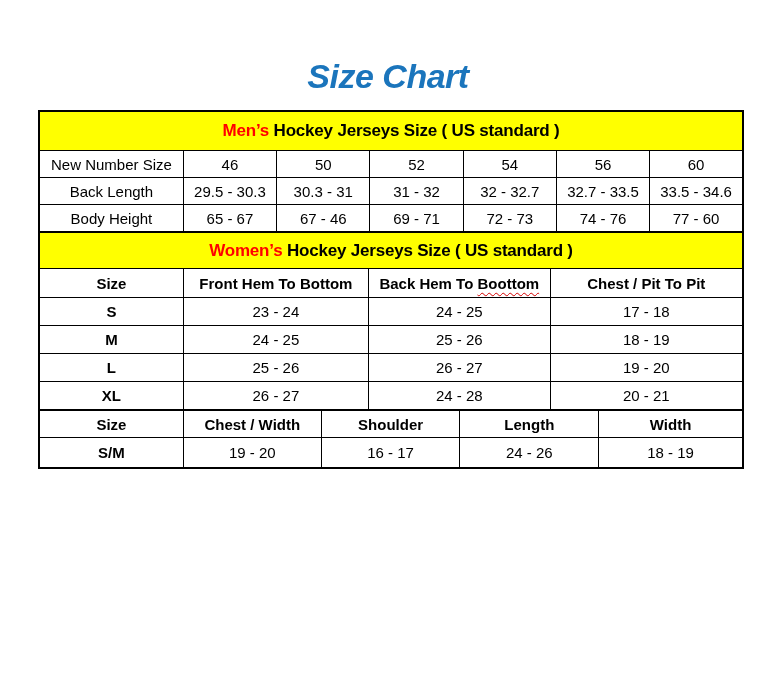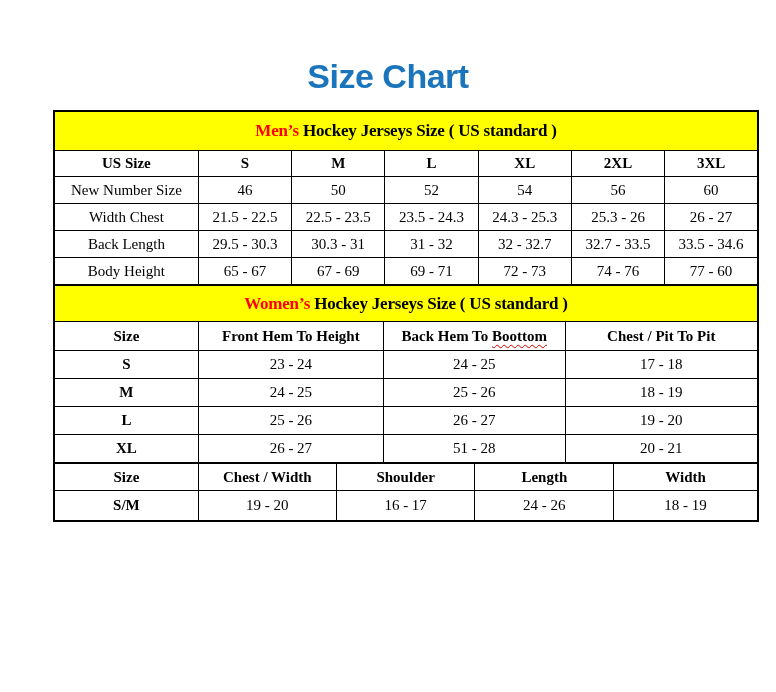--- a/index.html
+++ b/index.html
@@ -15,25 +15,25 @@
     width:776px;height:692px;background:#ffffff;
     font-family:"Liberation Sans","DejaVu Sans",sans-serif;color:#000;
     overflow:hidden;
   }
   .page-title{
     margin:56px 0 0 0;
     text-align:center;
     font-size:34px;line-height:1.2;font-weight:bold;
     color:var(--title-blue);
     letter-spacing:-0.5px;
+    font-style:italic;
   }
   .chart{
     width:652px;
-    margin:13px 0 0 53px;
-    font-family:Liberation Serif, serif;
+    margin:13px 0 0 38px;
   }
   table{
     border-collapse:collapse;
     table-layout:fixed;
     width:706px;
     border:2px solid var(--line);
   }
   table + table{margin-top:-2px;}
   th,td{
     border:1.5px solid var(--line);
@@ -86,62 +86,44 @@
           <col style="width: 13.25%;">
           <col style="width: 13.25%;">
           <col style="width: 13.25%;">
           <col style="width: 13.25%;">
           <col style="width: 13.25%;">
         </colgroup>
         <thead>
           <tr class="band">
             <th colspan="7"><span class="accent">Men’s</span><span> Hockey Jerseys Size ( US standard )</span></th>
           </tr>
-          <tr class="head">
-            <th>US Size</th>
-            <th>S</th>
-            <th>M</th>
-            <th>L</th>
-            <th>XL</th>
-            <th>2XL</th>
-            <th>3XL</th>
-          </tr>
         </thead>
         <tbody>
           <tr>
             <td>New Number Size</td>
             <td>46</td>
             <td>50</td>
             <td>52</td>
             <td>54</td>
             <td>56</td>
             <td>60</td>
           </tr>
           <tr>
-            <td>Width Chest</td>
-            <td>21.5 - 22.5</td>
-            <td>22.5 - 23.5</td>
-            <td>23.5 - 24.3</td>
-            <td>24.3 - 25.3</td>
-            <td>25.3 - 26</td>
-            <td>26 - 27</td>
-          </tr>
-          <tr>
             <td>Back Length</td>
             <td>29.5 - 30.3</td>
             <td>30.3 - 31</td>
             <td>31 - 32</td>
             <td>32 - 32.7</td>
             <td>32.7 - 33.5</td>
             <td>33.5 - 34.6</td>
           </tr>
           <tr>
             <td>Body Height</td>
             <td>65 - 67</td>
-            <td>67 - 69</td>
+            <td>67 - 46</td>
             <td>69 - 71</td>
             <td>72 - 73</td>
             <td>74 - 76</td>
             <td>77 - 60</td>
           </tr>
         </tbody>
       </table>
 
     <table class="womens boldfirst">
         <colgroup>
@@ -149,21 +131,21 @@
           <col style="width: 26.3%;">
           <col style="width: 25.8%;">
           <col style="width: 27.4%;">
         </colgroup>
         <thead>
           <tr class="band">
             <th colspan="4"><span class="accent">Women’s</span><span> Hockey Jerseys Size ( US standard )</span></th>
           </tr>
           <tr class="head">
             <th>Size</th>
-            <th>Front Hem To Height</th>
+            <th>Front Hem To Bottom</th>
             <th>Back Hem To <span class="spellcheck">Boottom</span></th>
             <th>Chest / Pit To Pit</th>
           </tr>
         </thead>
         <tbody>
           <tr>
             <td>S</td>
             <td>23 - 24</td>
             <td>24 - 25</td>
             <td>17 - 18</td>
@@ -176,21 +158,21 @@
           </tr>
           <tr>
             <td>L</td>
             <td>25 - 26</td>
             <td>26 - 27</td>
             <td>19 - 20</td>
           </tr>
           <tr>
             <td>XL</td>
             <td>26 - 27</td>
-            <td>51 - 28</td>
+            <td>24 - 28</td>
             <td>20 - 21</td>
           </tr>
         </tbody>
       </table>
 
     <table class="youth boldfirst">
         <colgroup>
           <col style="width: 20.5%;">
           <col style="width: 19.6%;">
           <col style="width: 19.7%;">

